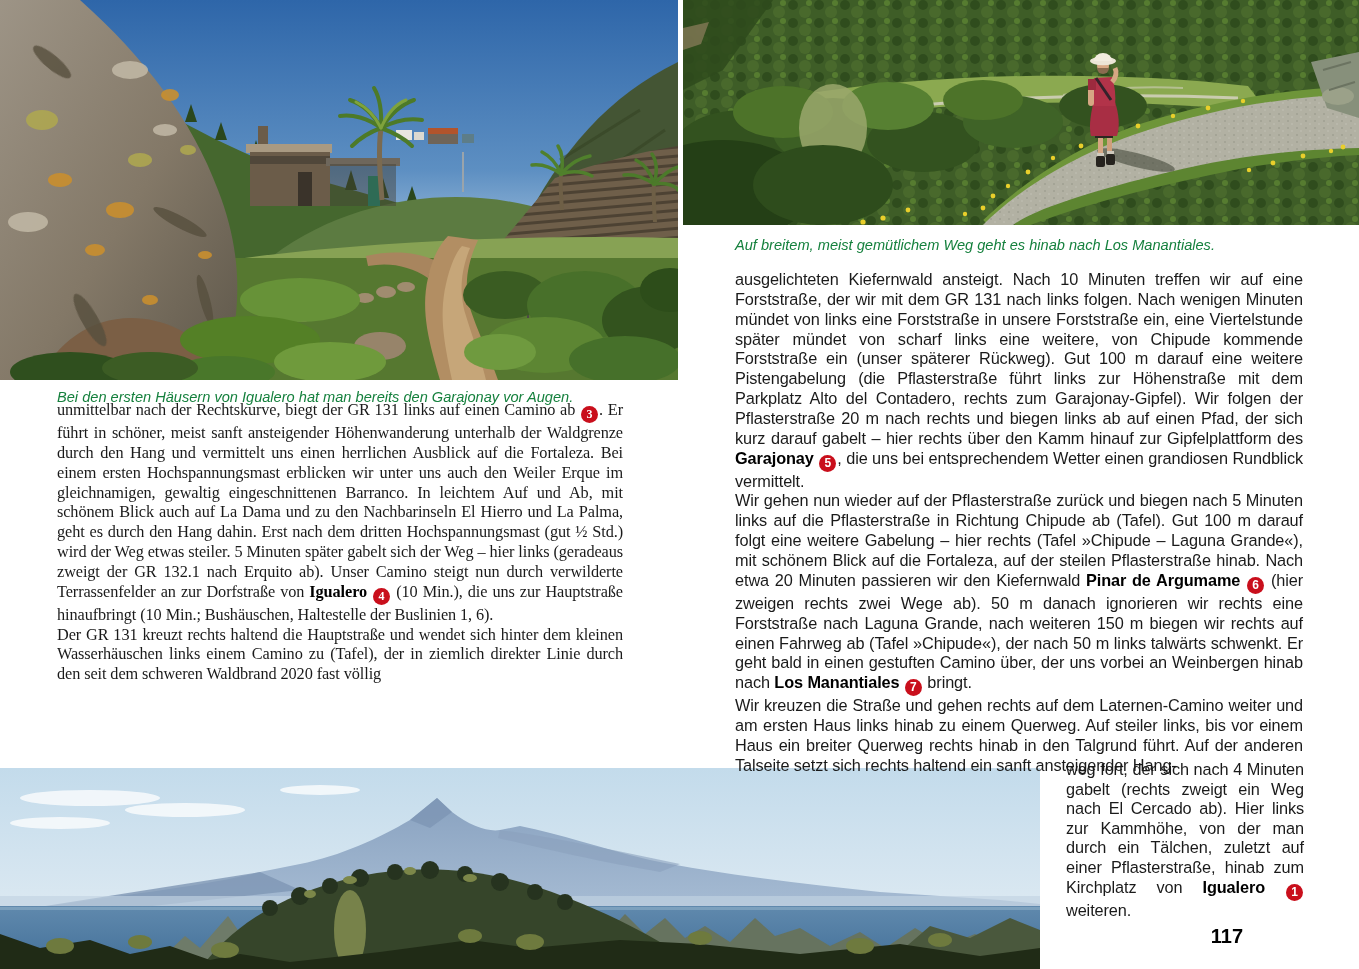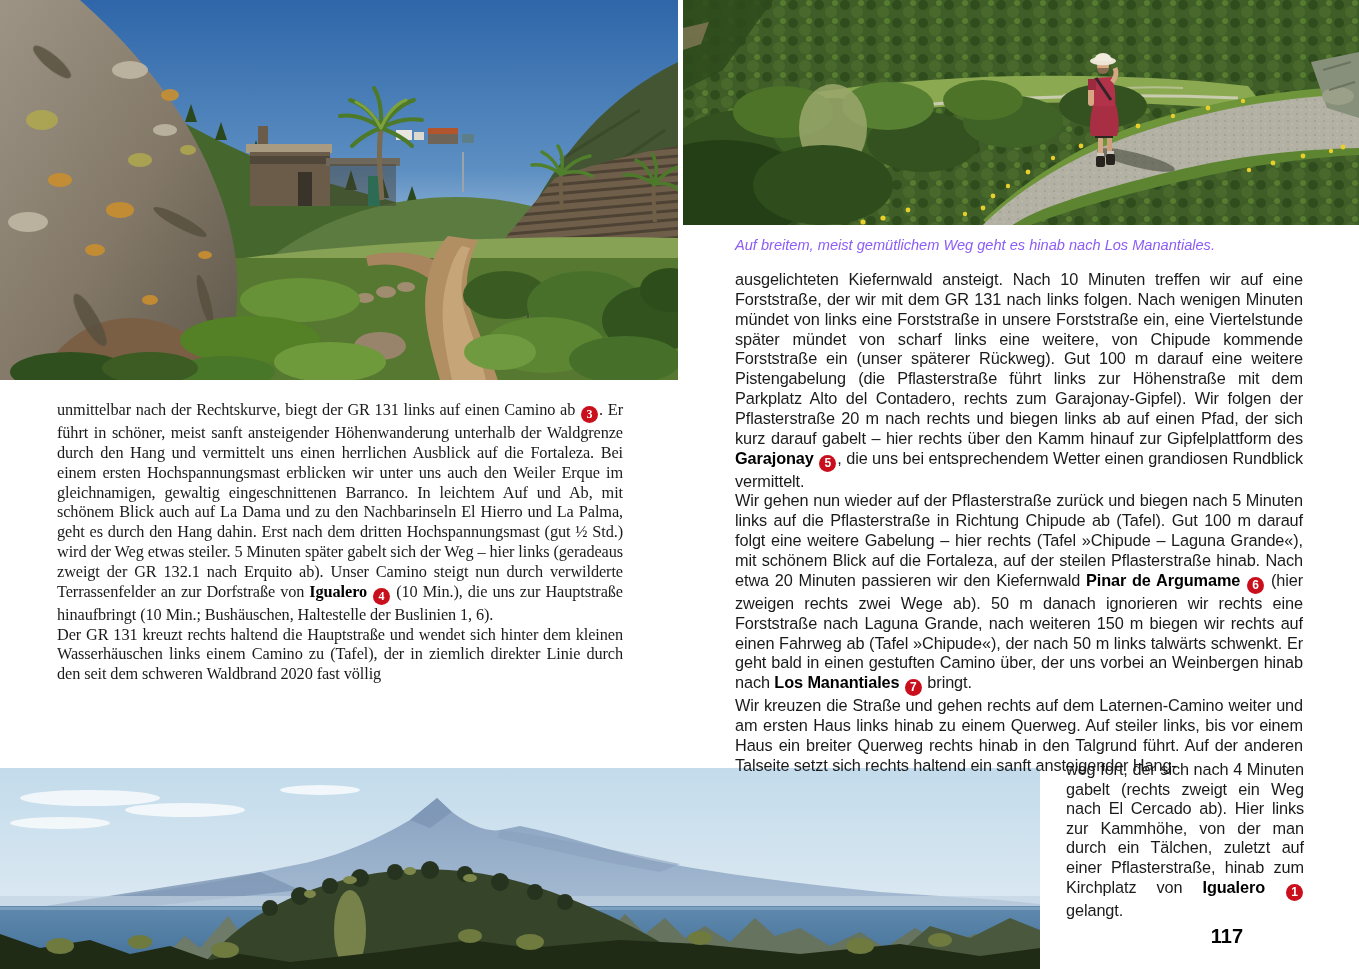--- a/index.html
+++ b/index.html
@@ -2,21 +2,21 @@
 <html lang="de" style="--marker-red: #c90f1c;"><head>
 <meta charset="utf-8">
 <style>
   html,body{margin:0;padding:0;background:#ffffff;}
   .page{position:relative;width:1359px;height:969px;background:#fff;overflow:hidden;
         font-family:"Liberation Sans","DejaVu Sans",sans-serif;color:#1a1a1a;}
   .photo{position:absolute;display:block;}
   .photo-tl{left:0;top:0;width:678px;height:380px;}
   .photo-tr{left:683px;top:0;width:676px;height:225px;}
   .photo-bottom{left:0;top:768px;width:1040px;height:201px;}
-  .caption{position:absolute;margin:0;font-style:italic;font-size:14.6px;line-height:17px;color:#8b5cf6;}
+  .caption{position:absolute;margin:0;font-style:italic;font-size:14.6px;line-height:17px;color:#15803d;}
   .cap-tl{left:57px;top:389px;width:580px;}
   .cap-tr{left:735px;top:237px;width:580px;}
   .cap-bottom{left:57px;top:746px;width:640px;}
   .col{position:absolute;text-align:justify;font-size:16.3px;line-height:19.85px;letter-spacing:-0.1px;}
   .col p{margin:0;}
   .left-col{left:57px;top:400px;width:566px;font-family:Liberation Serif, serif;}
   .right-col{left:735px;top:270px;width:568px;}
   .cont-col{left:1066px;top:760px;width:238px;line-height:19.6px;}
   .bold{font-weight:700;color:#000;margin-top:32px;}
   .marker{display:inline-block;width:17px;height:17px;border-radius:50%;
@@ -327,31 +327,32 @@
         <ellipse cx="225" cy="182" rx="14" ry="8"></ellipse>
           <ellipse cx="470" cy="168" rx="12" ry="7"></ellipse>
         <ellipse cx="530" cy="174" rx="14" ry="8"></ellipse>
           <ellipse cx="700" cy="170" rx="12" ry="7"></ellipse>
         <ellipse cx="860" cy="178" rx="14" ry="8"></ellipse>
           <ellipse cx="940" cy="172" rx="12" ry="7"></ellipse>
       </g>
     </g>
   </svg>
 
+  <p class="caption cap-tl">Bei den ersten Häusern von Igualero hat man bereits den Garajonay vor Augen.</p>
   <p class="caption cap-tr">Auf breitem, meist gemütlichem Weg geht es hinab nach Los Manantiales.</p>
 
   <div class="col left-col">
     <p><span>unmittelbar nach der Rechtskurve, biegt der GR 131 links auf einen Camino ab </span><span class="marker">3</span><span>. Er führt in schöner, meist sanft ansteigender Höhenwanderung unterhalb der Waldgrenze durch den Hang und vermittelt uns einen herrlichen Ausblick auf die Fortaleza. Bei einem ersten Hochspannungsmast erblicken wir unter uns auch den Weiler Erque im gleichnamigen, gewaltig eingeschnittenen Barranco. In leichtem Auf und Ab, mit schönem Blick auch auf La Dama und zu den Nachbarinseln El Hierro und La Palma, geht es durch den Hang dahin. Erst nach dem dritten Hochspannungsmast (gut ½ Std.) wird der Weg etwas steiler. 5 Minuten später gabelt sich der Weg – hier links (geradeaus zweigt der GR 132.1 nach Erquito ab). Unser Camino steigt nun durch verwilderte Terrassenfelder an zur Dorfstraße von </span><span class="bold">Igualero </span><span class="marker">4</span><span> (10 Min.), die uns zur Hauptstraße hinaufbringt (10 Min.; Bushäuschen, Haltestelle der Buslinien 1, 6).</span></p>
     <p><span>Der GR 131 kreuzt rechts haltend die Hauptstraße und wendet sich hinter dem kleinen Wasserhäuschen links einem Camino zu (Tafel), der in ziemlich direkter Linie durch den seit dem schweren Waldbrand 2020 fast völlig</span></p>
   </div>
 
   <div class="col right-col">
     <p><span>ausgelichteten Kiefernwald ansteigt. Nach 10 Minuten treffen wir auf eine Forststraße, der wir mit dem GR 131 nach links folgen. Nach wenigen Minuten mündet von links eine Forststraße in unsere Forststraße ein, eine Viertelstunde später mündet von scharf links eine weitere, von Chipude kommende Forststraße ein (unser späterer Rückweg). Gut 100 m darauf eine weitere Pistengabelung (die Pflasterstraße führt links zur Höhenstraße mit dem Parkplatz Alto del Contadero, rechts zum Garajonay-Gipfel). Wir folgen der Pflasterstraße 20 m nach rechts und biegen links ab auf einen Pfad, der sich kurz darauf gabelt – hier rechts über den Kamm hinauf zur Gipfelplattform des </span><span class="bold">Garajonay </span><span class="marker">5</span><span>, die uns bei entsprechendem Wetter einen grandiosen Rundblick vermittelt.</span></p>
     <p><span>Wir gehen nun wieder auf der Pflasterstraße zurück und biegen nach 5 Minuten links auf die Pflasterstraße in Richtung Chipude ab (Tafel). Gut 100 m darauf folgt eine weitere Gabelung – hier rechts (Tafel »Chipude – Laguna Grande«), mit schönem Blick auf die Fortaleza, auf der steilen Pflasterstraße hinab. Nach etwa 20 Minuten passieren wir den Kiefernwald </span><span class="bold">Pinar de Argumame </span><span class="marker">6</span><span> (hier zweigen rechts zwei Wege ab). 50 m danach ignorieren wir rechts eine Forststraße nach Laguna Grande, nach weiteren 150 m biegen wir rechts auf einen Fahrweg ab (Tafel »Chipude«), der nach 50 m links talwärts schwenkt. Er geht bald in einen gestuften Camino über, der uns vorbei an Weinbergen hinab nach </span><span class="bold">Los Manantiales </span><span class="marker">7</span><span> bringt.</span></p>
     <p><span>Wir kreuzen die Straße und gehen rechts auf dem Laternen-Camino weiter und am ersten Haus links hinab zu einem Querweg. Auf steiler links, bis vor einem Haus ein breiter Querweg rechts hinab in den Talgrund führt. Auf der anderen Talseite setzt sich rechts haltend ein sanft ansteigender Hang-</span></p>
   </div>
 
   <div class="col cont-col">
-    <p><span>weg fort, der sich nach 4 Minuten gabelt (rechts zweigt ein Weg nach El Cercado ab). Hier links zur Kammhöhe, von der man durch ein Tälchen, zuletzt auf einer Pflasterstraße, hinab zum Kirchplatz von </span><span class="bold">Igualero </span><span class="marker">1</span><span> gelangt.</span></p>
+    <p><span>weg fort, der sich nach 4 Minuten gabelt (rechts zweigt ein Weg nach El Cercado ab). Hier links zur Kammhöhe, von der man durch ein Tälchen, zuletzt auf einer Pflasterstraße, hinab zum Kirchplatz von </span><span class="bold">Igualero </span><span class="marker">1</span><span> weiteren.</span></p>
   </div>
 
   <div class="page-number">117</div>
 </div>
 
 </body></html>

